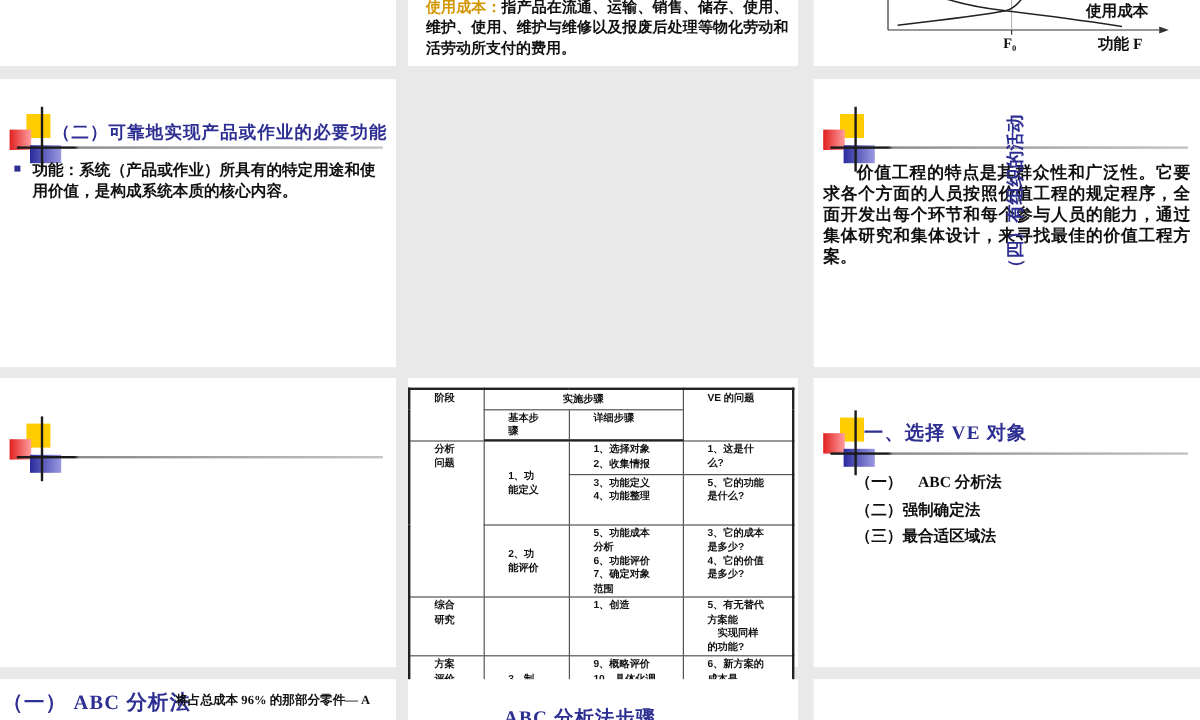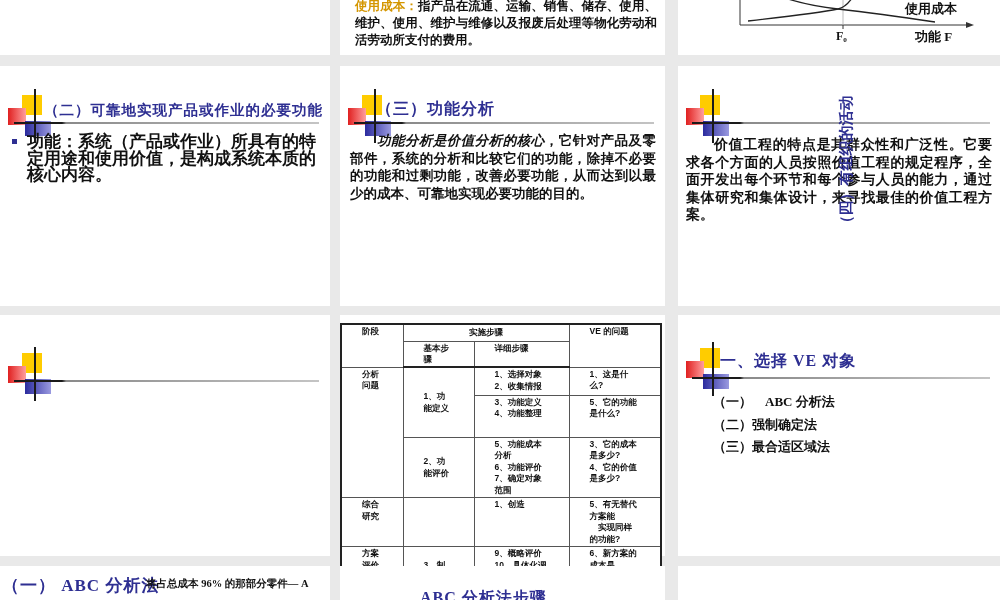--- a/index.html
+++ b/index.html
@@ -67,40 +67,27 @@
 
   <div class="slide" style="left:0;top:66px;width:330px;height:240px">
     <div class="logo" style="left:8px;top:29px">
       <span class="sq-y"></span>
       <span class="sq-r"></span>
       <span class="sq-b"></span>
       <span class="vln"></span>
     </div>
     <div class="rule" style="left:14px;top:56px;width:305px"></div>
     <div class="t-navy" style="left:44px;top:35px;font-size:14.5px">（二）可靠地实现产品或作业的必要功能</div>
-    <div class="body-txt" style="left:12px;top:68px;width:308px;font-size:17px;line-height:16.5px">
+    <div class="body-txt" style="left:12px;top:68px;width:308px;font-size:13px;line-height:16.5px">
       <div class="bullet">
         <span class="bsq"></span><span class="blead">功能：</span><span>系统（产品或作业）所具有的特定用途和使用价值，是构成系统本质的核心内容。</span>
       </div>
     </div>
   </div>
 
-  <div class="slide" style="left:340px;top:66px;width:325px;height:240px">
-    <div class="logo" style="left:8px;top:29px">
-      <span class="sq-y"></span>
-      <span class="sq-r"></span>
-      <span class="sq-b"></span>
-      <span class="vln"></span>
-    </div>
-    <div class="rule" style="left:14px;top:56px;width:300px"></div>
-    <div class="t-navy" style="left:36px;top:33px;font-size:16px">（三）功能分析</div>
-    <div class="body-txt" style="left:10px;top:66px;width:306px;font-size:13.5px;line-height:17.5px;text-indent:2em;text-align:justify">
-      <span class="blead lead-italic">功能分析是价值分析的核心</span><span>，它针对产品及零部件，系统的分析和比较它们的功能，除掉不必要的功能和过剩功能，改善必要功能，从而达到以最少的成本、可靠地实现必要功能的目的。</span>
-    </div>
-  </div>
 
   <div class="slide" style="left:678px;top:66px;width:322px;height:240px">
     <div class="logo" style="left:8px;top:29px">
       <span class="sq-y"></span>
       <span class="sq-r"></span>
       <span class="sq-b"></span>
       <span class="vln"></span>
     </div>
     <div class="rule" style="left:14px;top:56px;width:298px"></div>
     <div class="body-txt" style="left:8px;top:70px;width:306px;font-size:14px;line-height:17.5px;text-indent:2em;text-align:justify">价值工程的特点是其群众性和广泛性。它要求各个方面的人员按照价值工程的规定程序，全面开发出每个环节和每个参与人员的能力，通过集体研究和集体设计，来寻找最佳的价值工程方案。</div>

